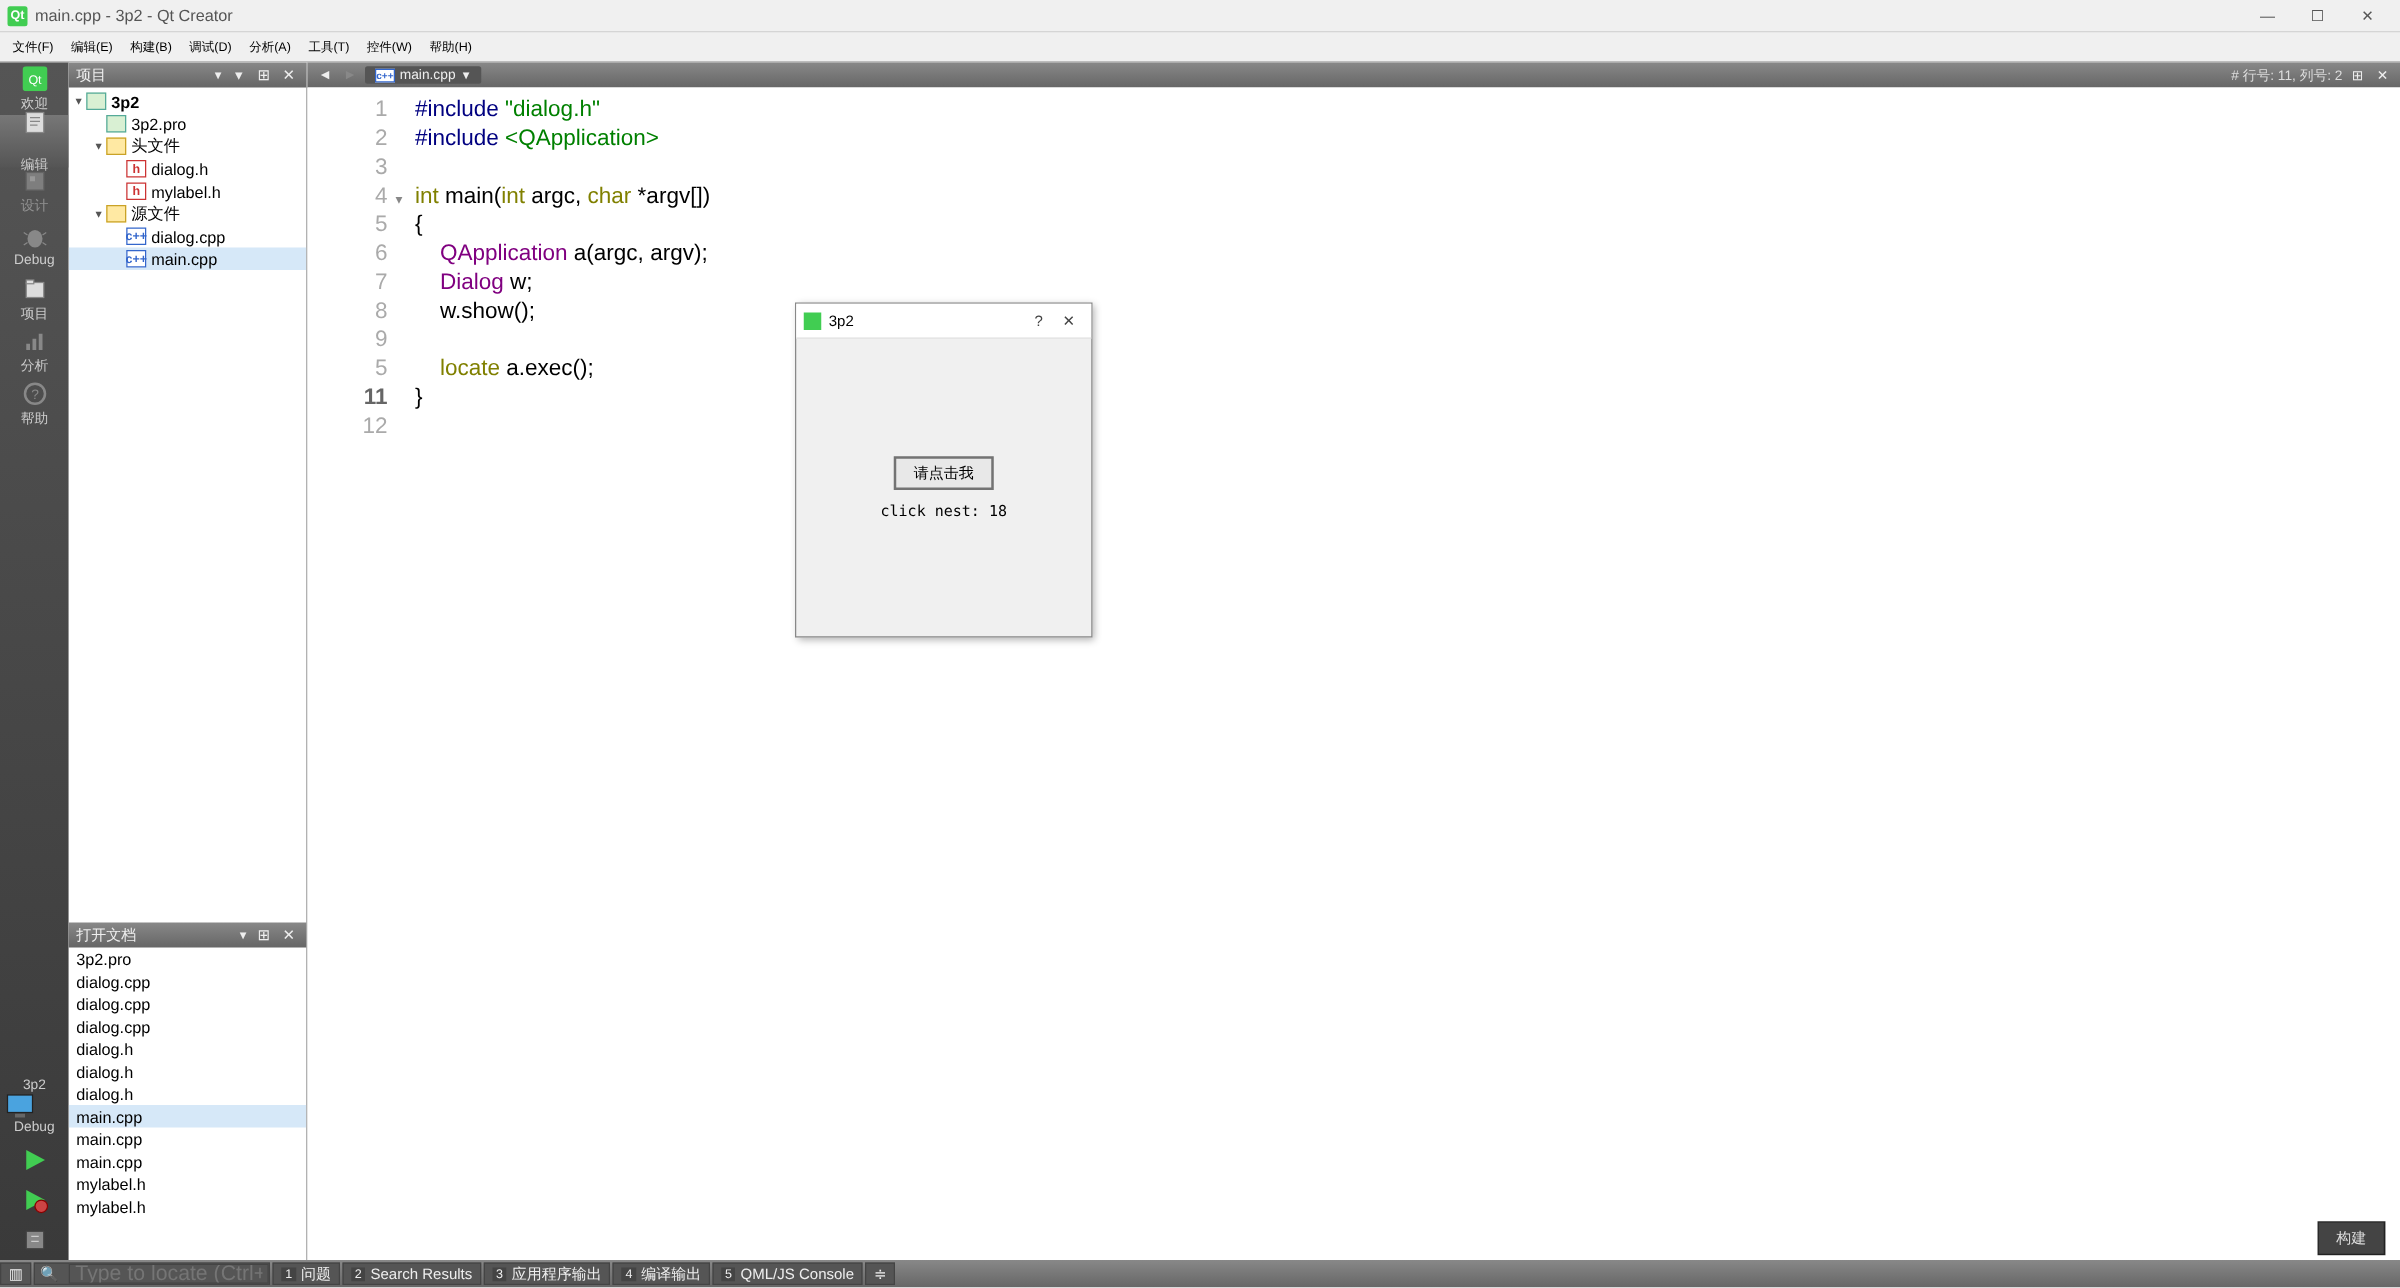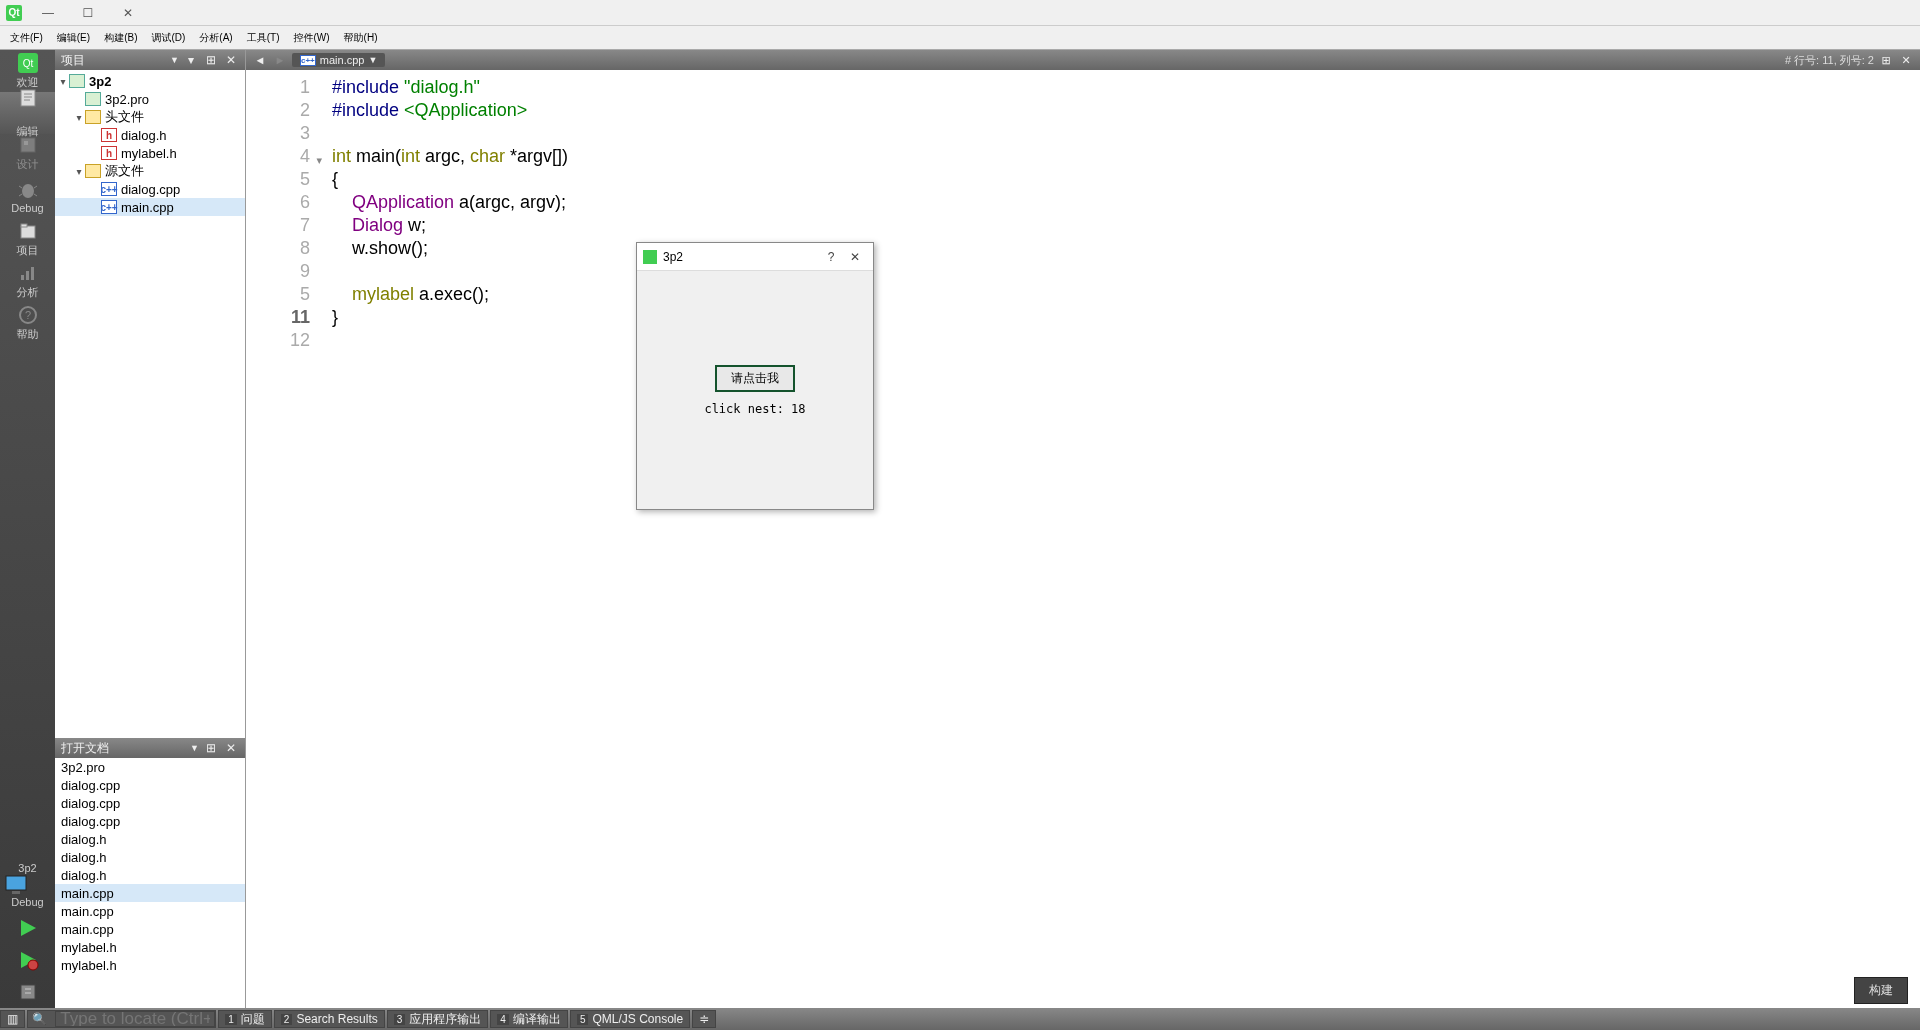--- a/index.html
+++ b/index.html
@@ -55,36 +55,37 @@
 .pp { color:#000080; }
 .inc { color:#008000; }
 .type { color:#800080; }
 
 .run-dialog { position:absolute; left:390px; top:192px; width:238px; height:268px; background:#f0f0f0; border:1px solid #888; box-shadow:2px 2px 6px rgba(0,0,0,.3); display:flex; flex-direction:column; font-size:12px; }
 .run-dialog .dlg-title { height:28px; display:flex; align-items:center; padding:0 6px; background:#fff; border-bottom:1px solid #ddd; }
 .run-dialog .dlg-title .qicon { width:14px; height:14px; background:#41cd52; margin-right:6px; }
 .run-dialog .dlg-title .dlg-name { flex:1; }
 .run-dialog .dlg-title .dlg-btn { width:24px; text-align:center; cursor:pointer; color:#444; }
 .run-dialog .dlg-body { flex:1; display:flex; flex-direction:column; align-items:center; justify-content:center; gap:10px; }
-.run-dialog .dlg-body button { padding:3px 14px; background:#e8e8e8; border:2px solid #14532d; font-size:12px; cursor:pointer; }
+.run-dialog .dlg-body button { padding:3px 14px; background:#e8e8e8; border:2px solid #737373; font-size:12px; cursor:pointer; }
 .run-dialog .dlg-body .lbl { font-family:Consolas,monospace; }
 
 .statusbar { height:22px; background:linear-gradient(#888,#666); display:flex; align-items:center; color:#eee; font-size:12px; gap:2px; }
 .statusbar .sb-btn { height:18px; padding:0 6px; background:#555; border:1px solid #444; display:flex; align-items:center; gap:4px; cursor:pointer; }
 .statusbar input { height:16px; width:160px; background:#555; border:1px solid #444; color:#ccc; padding:0 4px; font-size:17px; }
 .statusbar .sb-num { background:#444; padding:0 3px; font-size:10px; }
 .statusbar .sb-spacer { flex:1; }
 .build-badge { position:fixed; right:12px; bottom:26px; background:#444; color:#ddd; padding:4px 14px; font-size:12px; border:1px solid #222; }
 svg { display:block; }
 </style>
 </head>
 <body>
 
 <div class="titlebar">
   <div class="qt-logo">Qt</div>
+  <div class="title">main.cpp - 3p2 - Qt Creator</div>
   <div class="win-btn">—</div>
   <div class="win-btn">☐</div>
   <div class="win-btn">✕</div>
 </div>
 
 <div class="menubar" id="menubar">
     <div class="menu-item">文件(F)</div>
     <div class="menu-item">编辑(E)</div>
     <div class="menu-item">构建(B)</div>
     <div class="menu-item">调试(D)</div>
@@ -306,21 +307,21 @@
       <div class="code" id="code">
           <div class="line"><span class="pp">#include</span> <span class="inc">"dialog.h"</span></div>
           <div class="line"><span class="pp">#include</span> <span class="inc">&lt;QApplication&gt;</span></div>
           <div class="line"></div>
           <div class="line"><span class="kw">int</span> main(<span class="kw">int</span> argc, <span class="kw">char</span> *argv[])</div>
           <div class="line">{</div>
           <div class="line">    <span class="type">QApplication</span> a(argc, argv);</div>
           <div class="line">    <span class="type">Dialog</span> w;</div>
           <div class="line">    w.show();</div>
           <div class="line"></div>
-          <div class="line">    <span class="kw">mylabel</span> a.exec();</div>
+          <div class="line">    <span class="kw">locate</span> a.exec();</div>
           <div class="line">}</div>
           <div class="line"></div>
         </div>
     </div>
 
     <div class="run-dialog">
       <div class="dlg-title">
         <div class="qicon"></div>
         <div class="dlg-name">3p2</div>
         <div class="dlg-btn">?</div>

